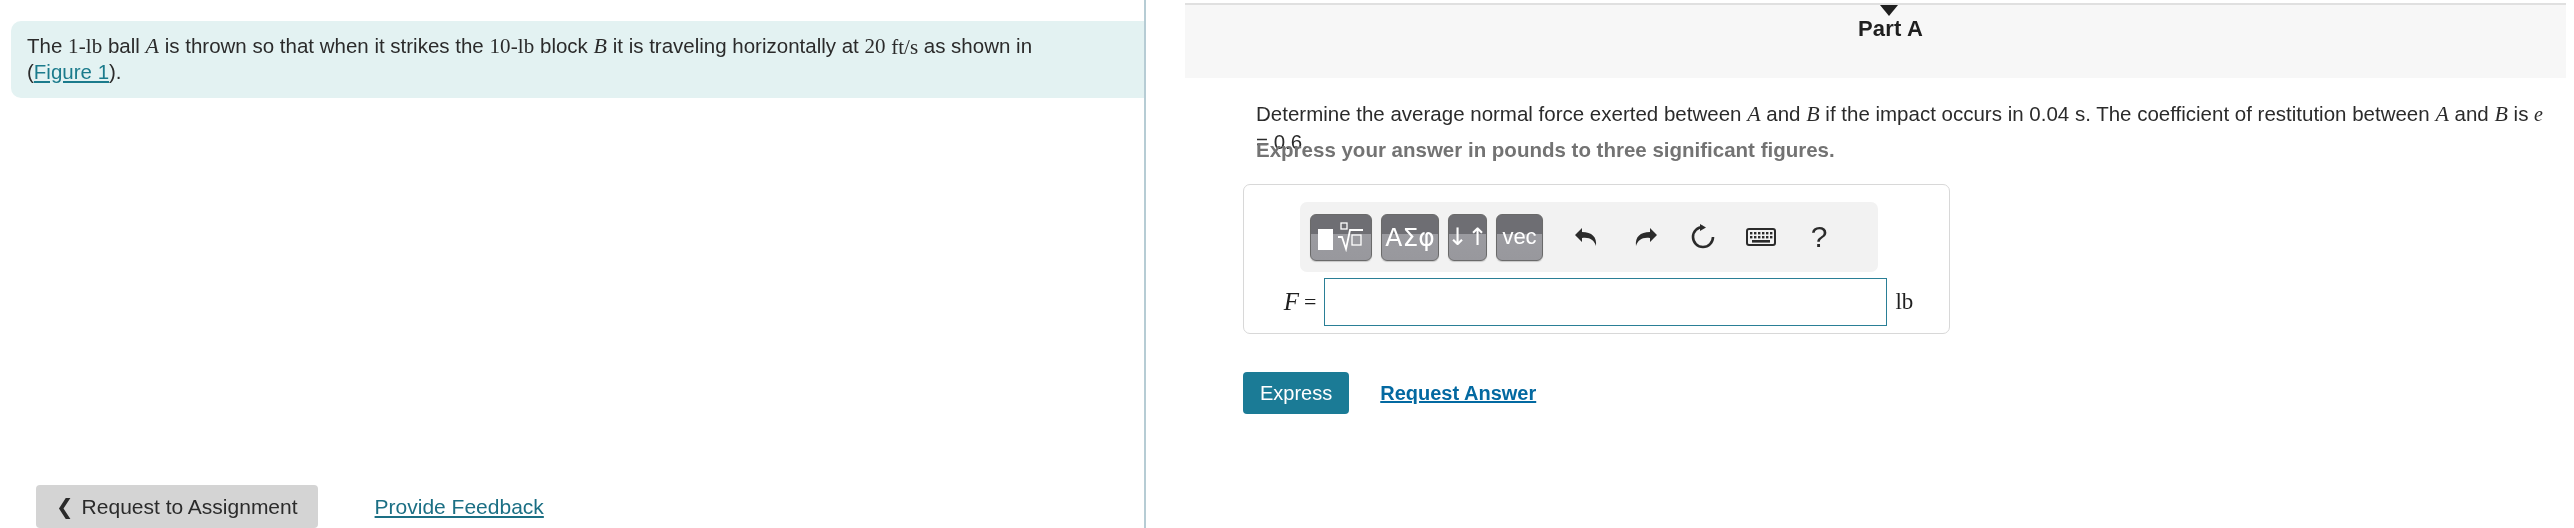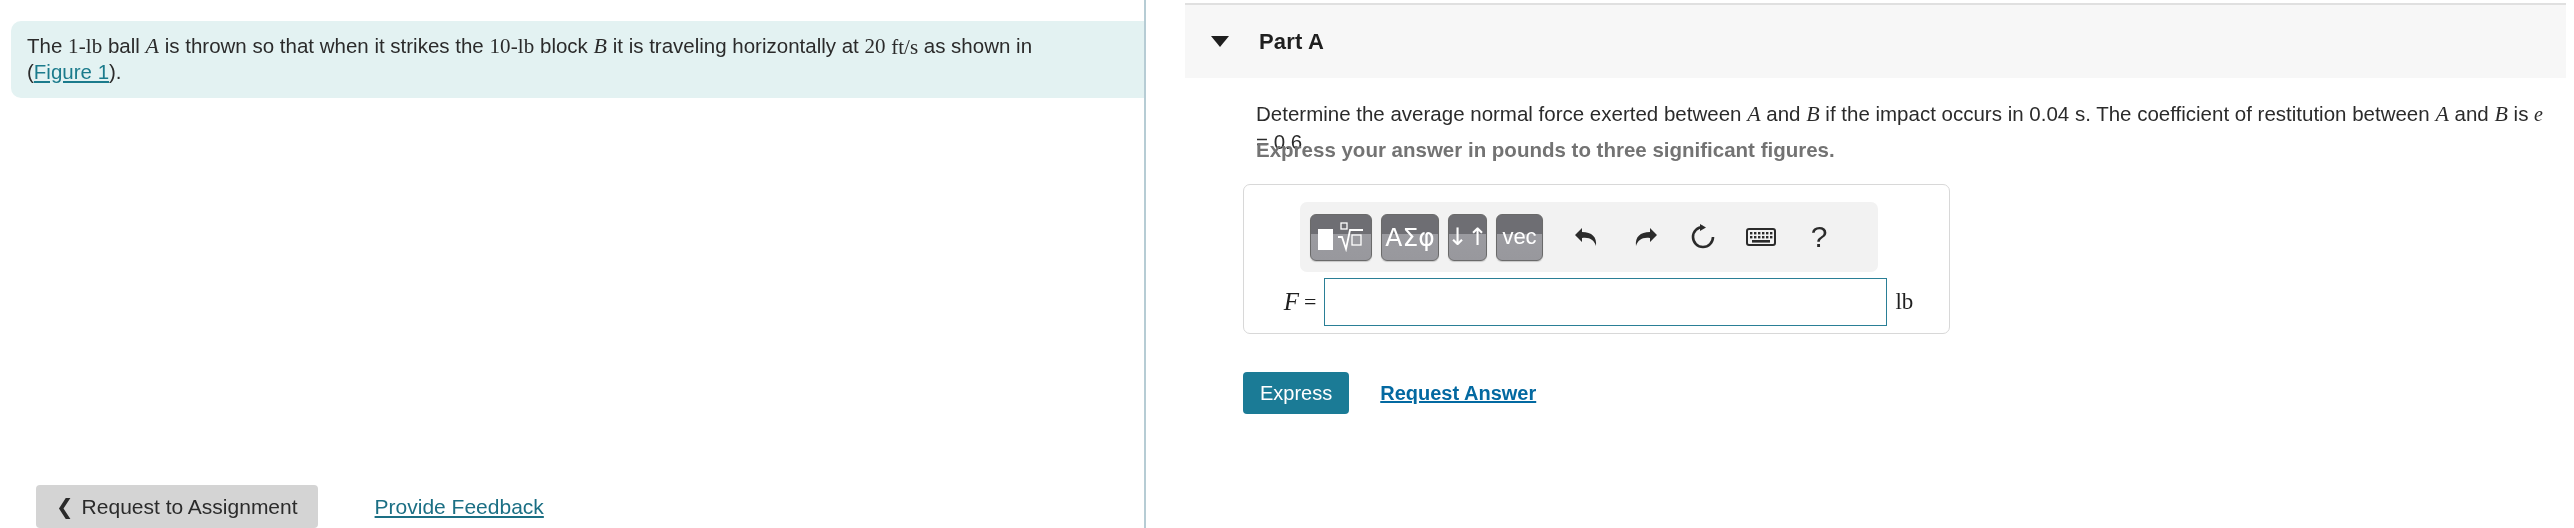--- a/index.html
+++ b/index.html
@@ -53,21 +53,21 @@
     position: absolute; left: 1146px; top: 0;
     width: 1428px; height: 528px;
     background: #ffffff;
   }
 
   #part-header {
     position: absolute; left: 39px; top: 3px;
     width: 1381px; height: 75px;
     background: #f7f7f7;
     border-top: 2px solid #e0e0e0;
-    display: flex; align-items: center;
+    display: flex; align-items: center; flex-direction: column;
   }
   #collapse-triangle {
     margin-left: 26px;
     width: 0; height: 0;
     border-left: 9px solid transparent;
     border-right: 9px solid transparent;
     border-top: 11px solid #1f1f1f;
     cursor: pointer;
   }
   #part-title {

